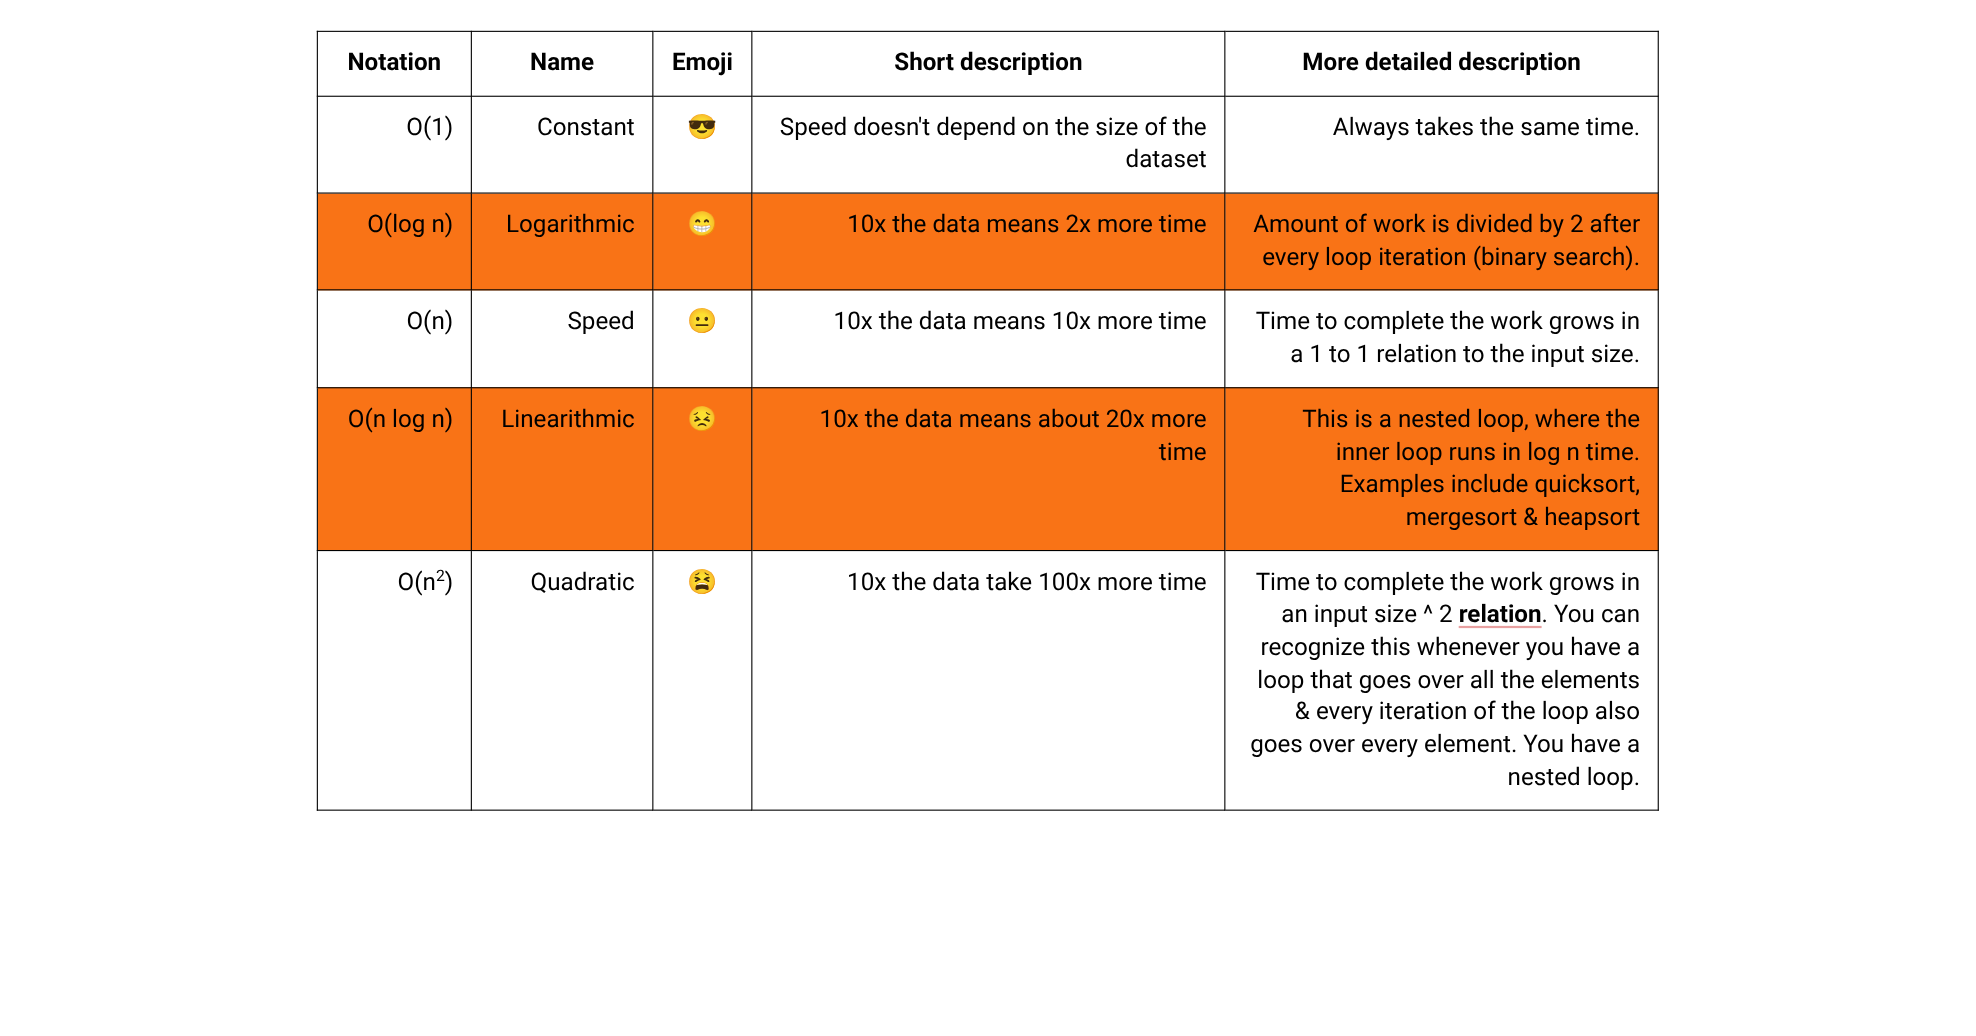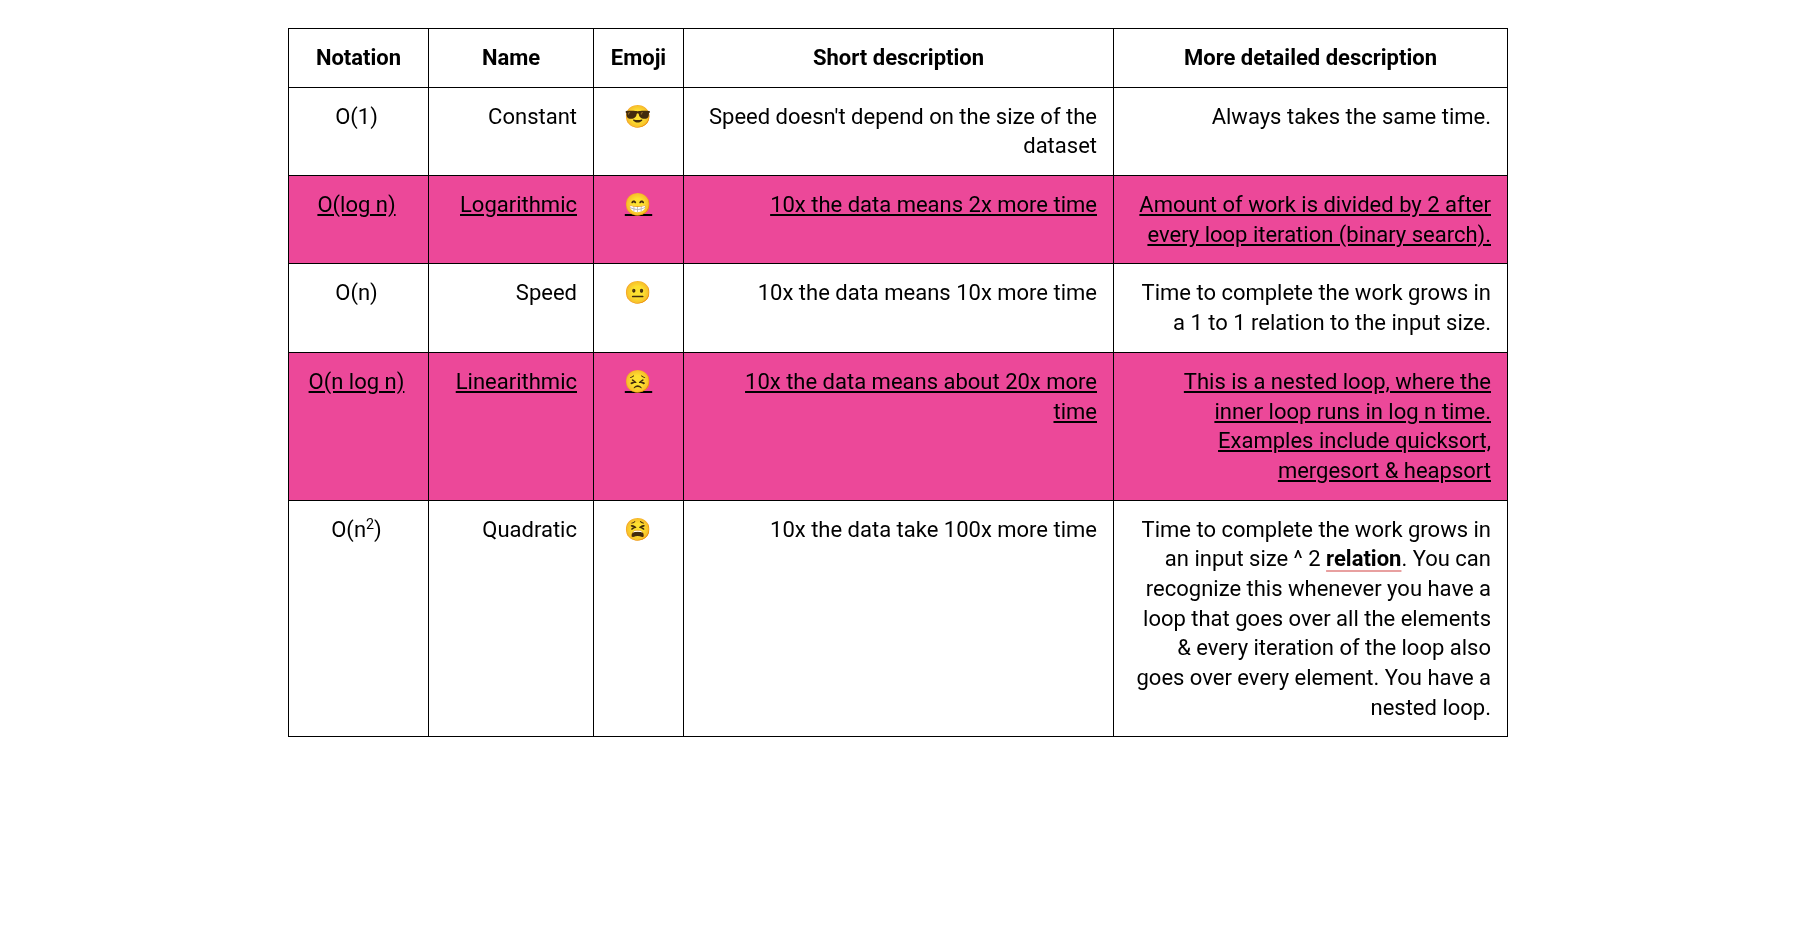--- a/index.html
+++ b/index.html
@@ -35,25 +35,23 @@
     vertical-align: top;
     text-align: right;
     word-wrap: break-word;
   }
   table.bigo thead th {
     font-weight: 700;
     text-align: center;
     background: #ffffff;
   }
   table.bigo tbody tr.alt td {
-    background: #ec4899;
-    text-decoration: underline;
+    background: #f97316;
   }
   table.bigo td.center {
-    text-align: center;
     padding-left: 12px;
   }
   table.bigo td.emoji {
     text-align: center;
     font-size: 22px;
   }
   .spell-underline {
     text-decoration: underline;
     text-decoration-color: #e8a0a0;
     text-decoration-thickness: 2px;

